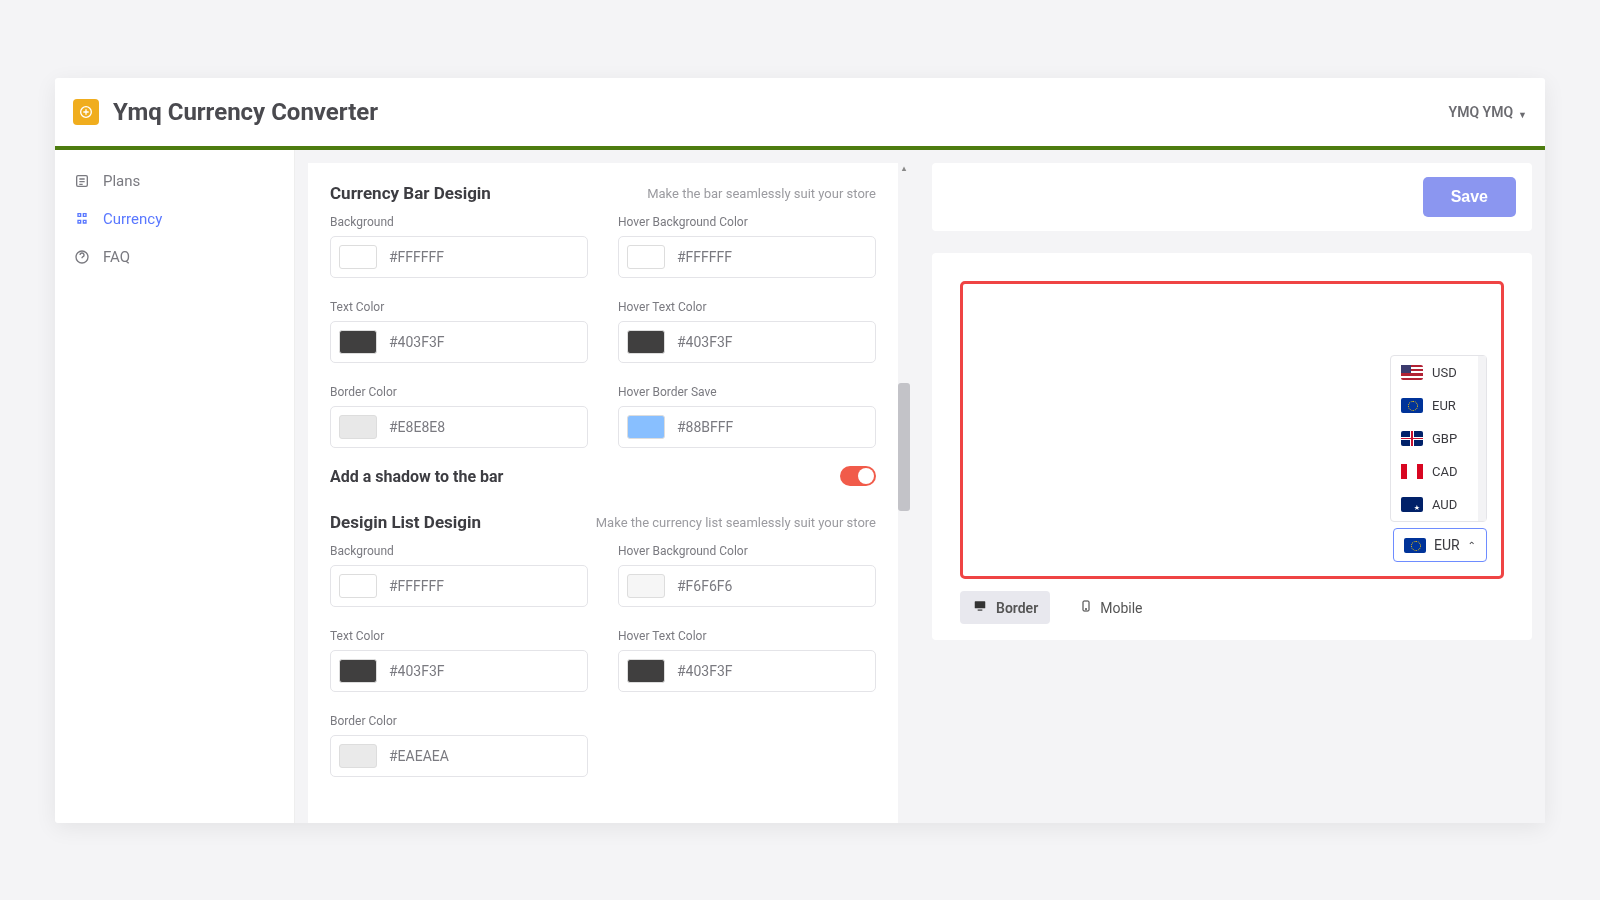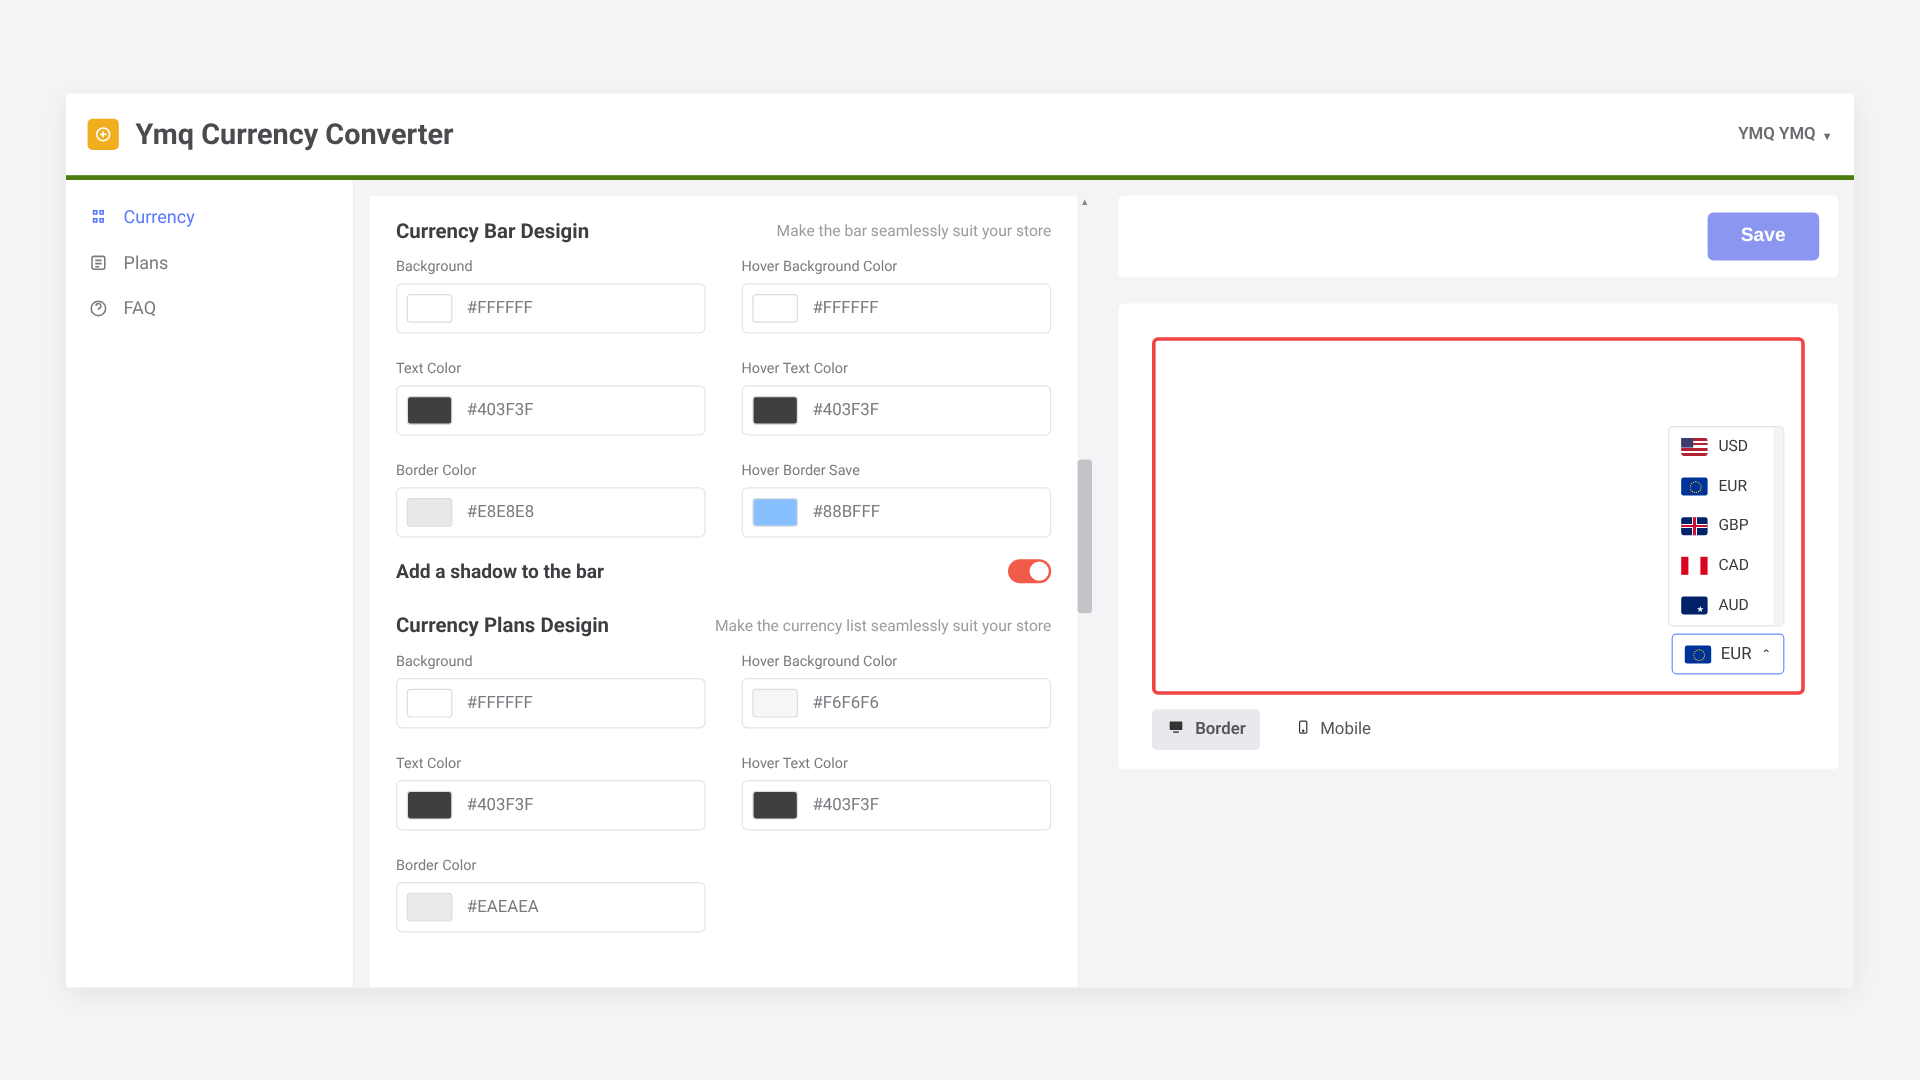--- a/index.html
+++ b/index.html
@@ -175,37 +175,37 @@
       <div class="brand-title">Ymq Currency Converter</div>
     </div>
     <div class="user-chip">
       <span>YMQ YMQ</span>
       <span style="font-size:9px;">▼</span>
     </div>
   </div>
 
   <div class="body-row">
     <div class="sidebar">
-      <div class="side-item active">
-        <span class="side-icon">
-          <svg width="16" height="16" viewBox="0 0 24 24" fill="none" stroke="#5a78ff" stroke-width="2">
-              <path d="M6 4h4v4H6zM14 4h4v4h-4zM6 14h4v4H6zM14 14h4v4h-4z"></path>
-            </svg>
-        </span>
-        <span>Currency</span>
-      </div>
       <div class="side-item">
         <span class="side-icon">
           <svg width="16" height="16" viewBox="0 0 24 24" fill="none" stroke="#7a7a80" stroke-width="2">
               <rect x="4" y="4" width="16" height="16" rx="2"></rect>
               <path d="M8 9h8M8 13h8M8 17h5"></path>
             </svg>
         </span>
         <span>Plans</span>
       </div>
+      <div class="side-item active">
+        <span class="side-icon">
+          <svg width="16" height="16" viewBox="0 0 24 24" fill="none" stroke="#5a78ff" stroke-width="2">
+              <path d="M6 4h4v4H6zM14 4h4v4h-4zM6 14h4v4H6zM14 14h4v4h-4z"></path>
+            </svg>
+        </span>
+        <span>Currency</span>
+      </div>
       <div class="side-item">
         <span class="side-icon">
           <svg width="16" height="16" viewBox="0 0 24 24" fill="none" stroke="#7a7a80" stroke-width="2">
               <circle cx="12" cy="12" r="9"></circle>
               <path d="M9 9a3 3 0 1 1 4 2.8c-.8.4-1 1-1 2.2M12 17h.01"></path>
             </svg>
         </span>
         <span>FAQ</span>
       </div>
     </div>
@@ -263,21 +263,21 @@
           </div>
 
           <div class="toggle-row">
             <div class="toggle-label">Add a shadow to the bar</div>
             <div class="toggle">
               <div class="toggle-knob"></div>
             </div>
           </div>
 
           <div class="sec-head">
-            <div class="sec-title">Currency Plans Desigin</div>
+            <div class="sec-title">Desigin List Desigin</div>
             <div class="sec-sub">Make the currency list seamlessly suit your store</div>
           </div>
           <div class="fields-grid">
             <div class="field">
               <div class="field-label">Background</div>
               <div class="color-input">
                 <div class="swatch" style="background:#FFFFFF"></div>
                 <div class="color-val">#FFFFFF</div>
               </div>
             </div>

